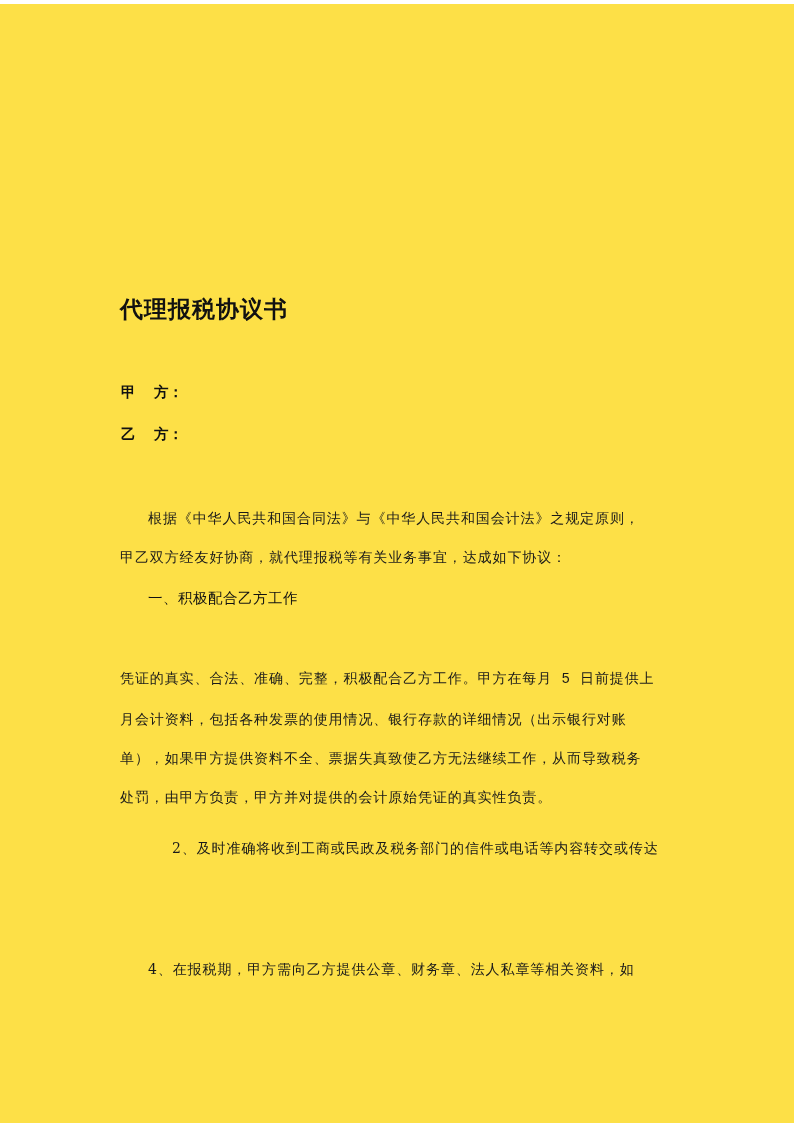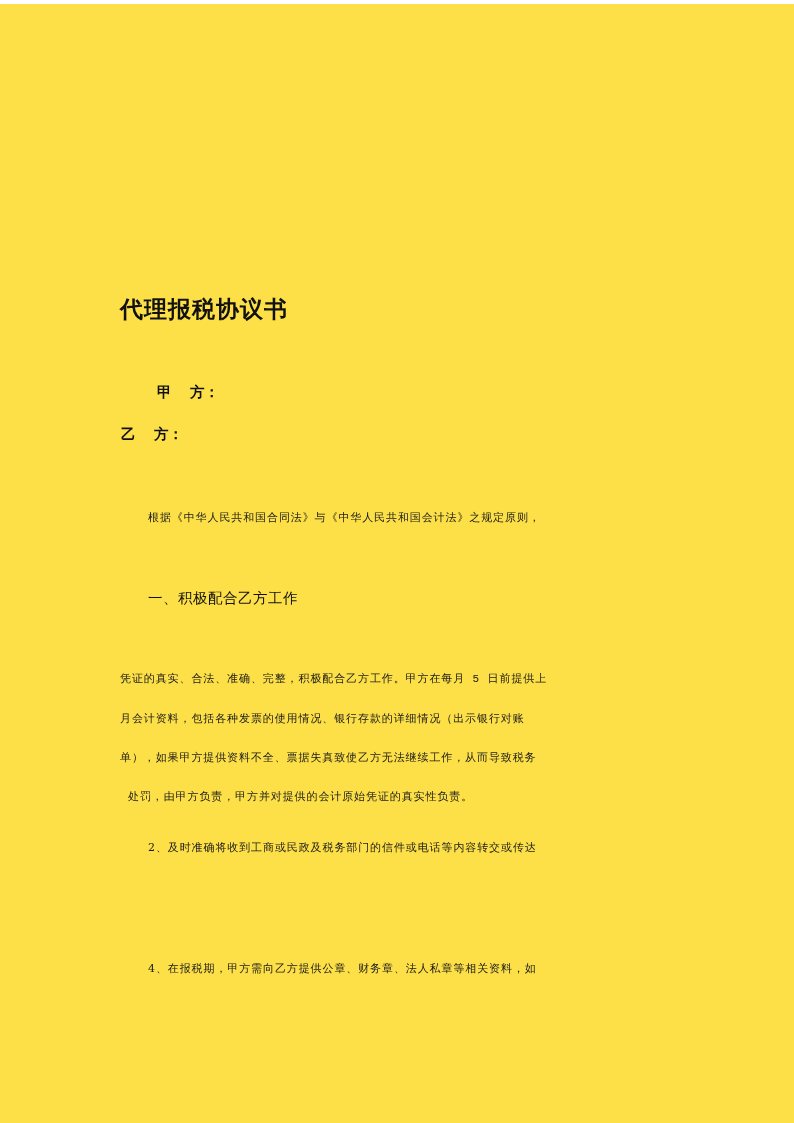--- a/index.html
+++ b/index.html
@@ -41,21 +41,21 @@
       font-family: "DejaVu Sans", "Liberation Sans", sans-serif;
       line-height: 20px;
       white-space: nowrap;
       color: #111;
     }
     .party .lbl1 { display: inline-block; width: 33px; }
     .line {
       position: absolute;
       left: 120px;
       width: 555px;
-      font-size: 11px;
+      font-size: 14px;
       line-height: 20px;
       white-space: nowrap;
       letter-spacing: 0.9px;
       color: #1a1a1a;
     }
     .indent { left: 148px; width: 527px; }
     .heading {
       position: absolute;
       left: 148px;
       font-size: 14.5px;
@@ -66,35 +66,36 @@
       color: #111;
     }
   </style>
 </head>
 <body>
 
 <div class="page">
 
   <div class="title">代理报税协议书</div>
 
-  <div class="party" style="top:378px;margin-left:36px;">
+  <div class="party" style="top:378px;">
     <span class="lbl1">甲</span><span>方：</span><span></span>
   </div>
 
   <div class="party" style="top:420px;">
     <span class="lbl1">乙</span><span>方：</span><span></span>
   </div>
 
   <div class="line indent" style="top:504px;">根据《中华人民共和国合同法》与《中华人民共和国会计法》之规定原则，</div>
+  <div class="line" style="top:543px;">甲乙双方经友好协商，就代理报税等有关业务事宜，达成如下协议：</div>
 
   <div class="heading" style="top:584px;">一、积极配合乙方工作</div>
 
   <div class="line" style="top:665px;font-family:Liberation Mono, monospace;">凭证的真实、合法、准确、完整，积极配合乙方工作。甲方在每月 5 日前提供上</div>
   <div class="line" style="top:744px;">单），如果甲方提供资料不全、票据失真致使乙方无法继续工作，从而导致税务</div>
   <div class="line" style="top:705px;">月会计资料，包括各种发票的使用情况、银行存款的详细情况（出示银行对账</div>
-  <div class="line" style="top:783px;margin-left:8px;">处罚，由甲方负责，甲方并对提供的会计原始凭证的真实性负责。</div>
+  <div class="line" style="top:783px;">处罚，由甲方负责，甲方并对提供的会计原始凭证的真实性负责。</div>
 
-  <div class="line indent" style="top:834px;">2、及时准确将收到工商或民政及税务部门的信件或电话等内容转交或传达</div>
+  <div class="line indent" style="top:834px;margin-left:24px;">2、及时准确将收到工商或民政及税务部门的信件或电话等内容转交或传达</div>
 
 
   <div class="line indent" style="top:955px;">4、在报税期，甲方需向乙方提供公章、财务章、法人私章等相关资料，如</div>
 
 </div>
 
 </body></html>

